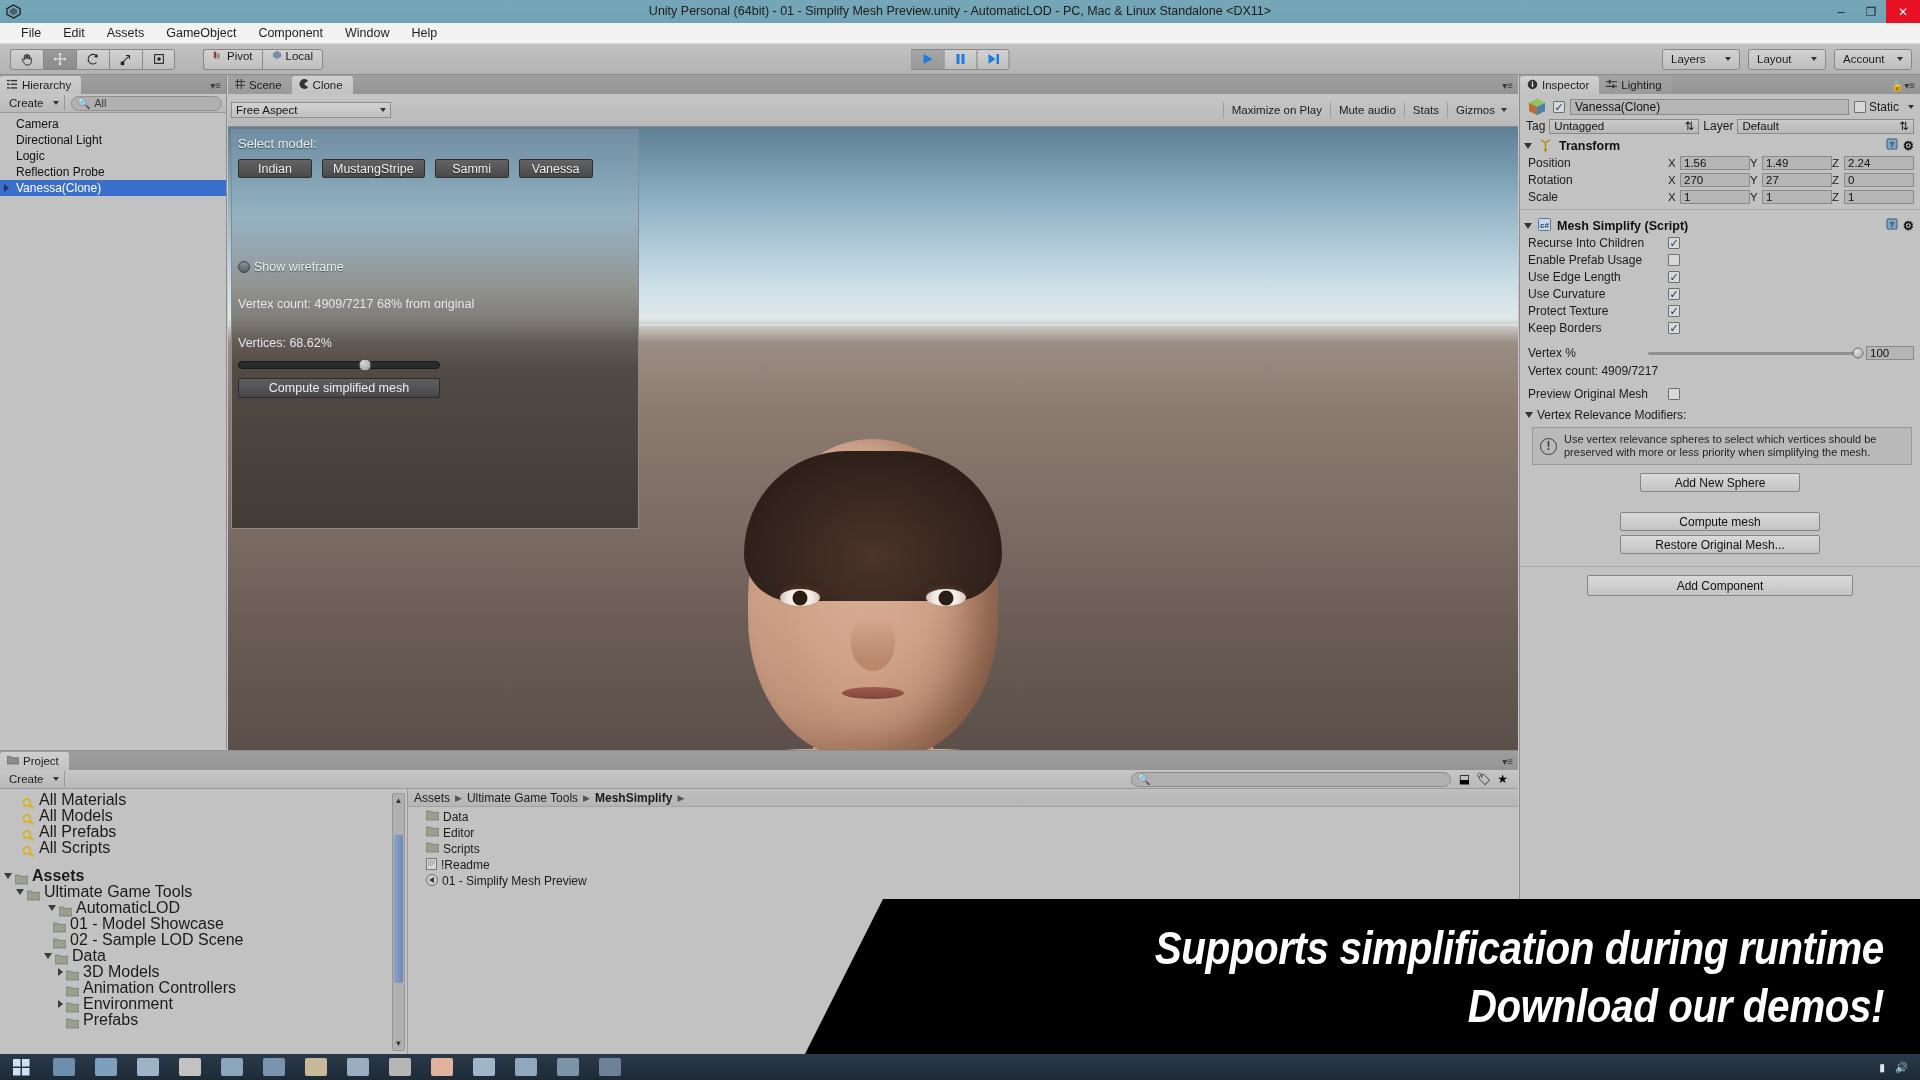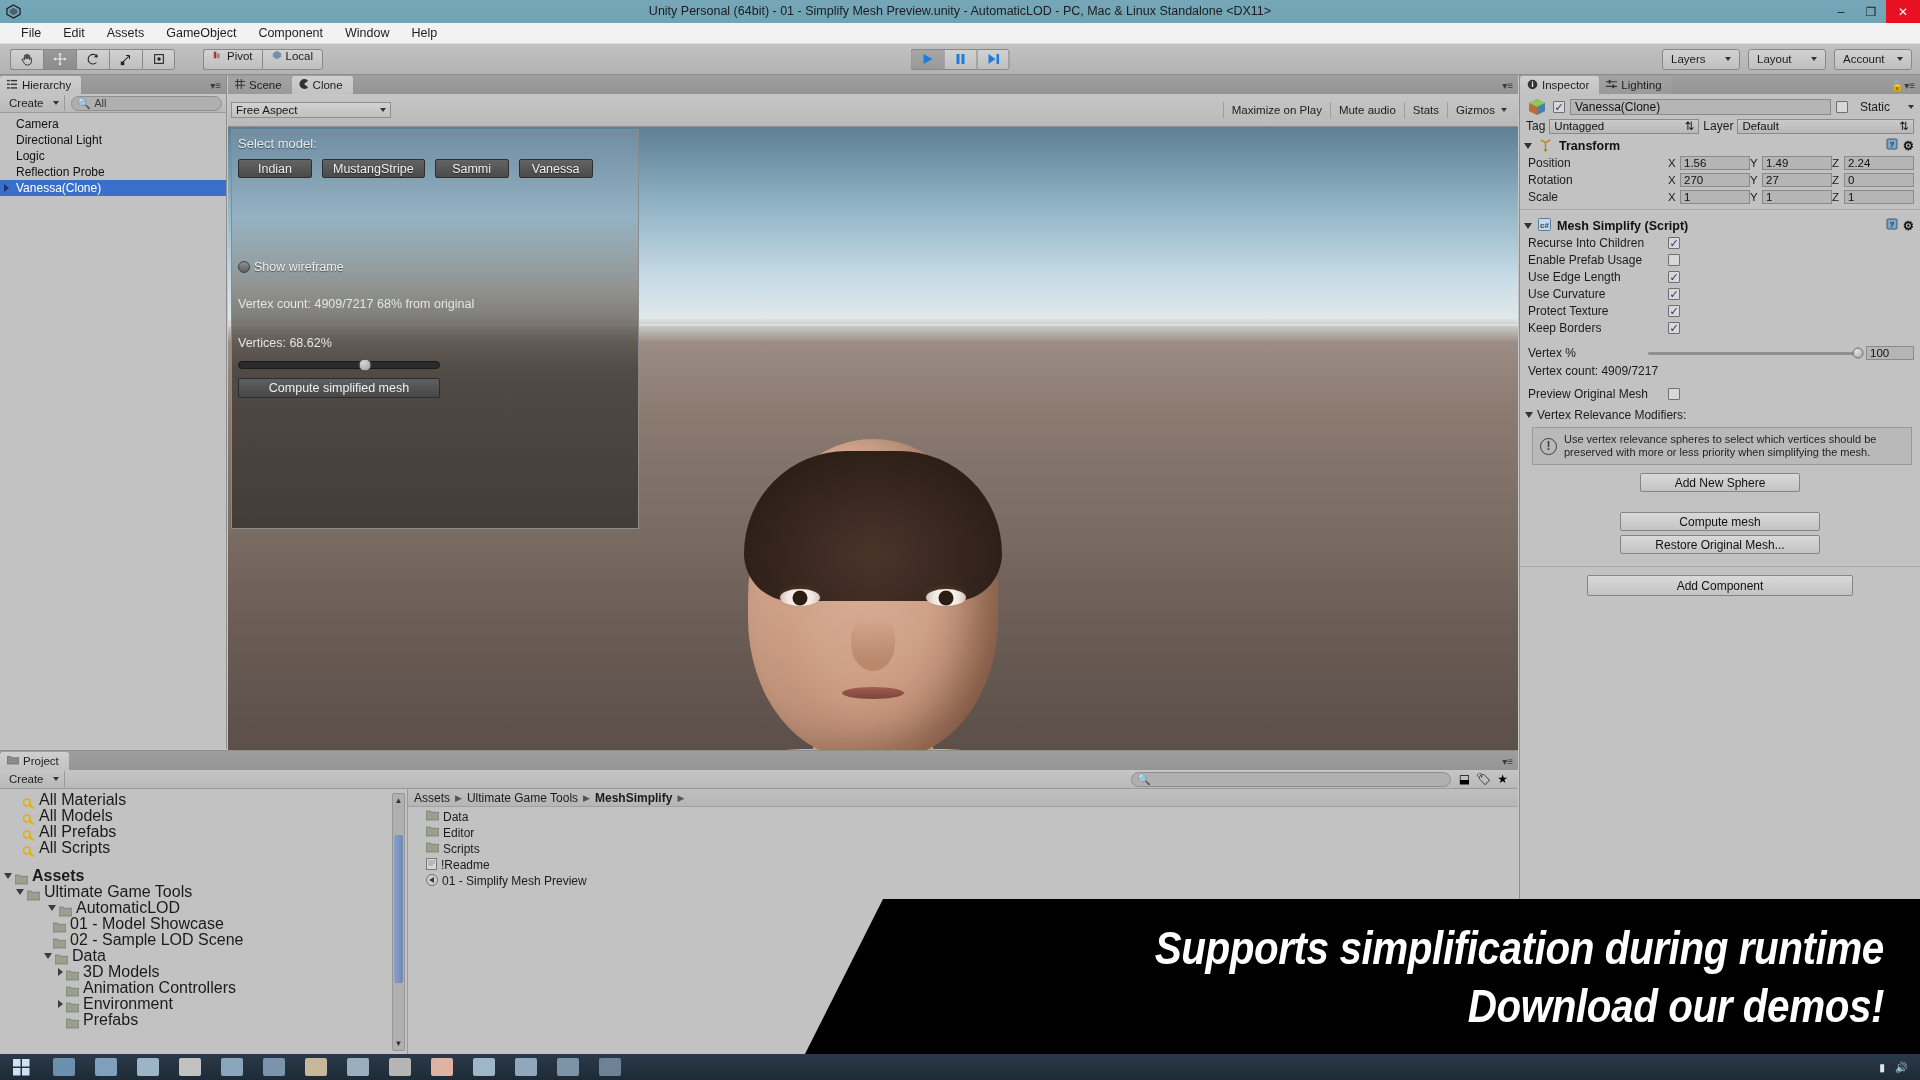--- a/index.html
+++ b/index.html
@@ -206,21 +206,21 @@
   #inspector { left: 1519px; top: 75px; width: 401px; height: 980px; background: #c2c2c2;
                border-left: 1px solid #8d8d8d; }
   .insp-body { padding: 0; }
   .insp-header { height: 22px; display: flex; align-items: center; gap: 5px; padding: 3px 6px 0 6px; }
   .insp-obj-icon { width: 22px; height: 22px; }
   .cb { width: 12px; height: 12px; background: #d8d8d8; border: 1px solid #6f6f6f; border-radius: 1px;
         display: inline-flex; align-items: center; justify-content: center; font-size: 11px; color: #1d3f7d; }
   .cb.checked::after { content: "✓"; font-size: 11px; line-height: 10px; color: #16356e; }
   .name-field { flex: 1; height: 16px; background: #b5b5b5; border: 1px solid #8a8a8a;
                 font-size: 12px; color: #111; padding: 0 4px; display: flex; align-items: center; }
-  .static-box { display: flex; align-items: center; gap: 12px; font-size: 12px; color: #1b1b1b; }
+  .static-box { display: flex; align-items: center; gap: 3px; font-size: 12px; color: #1b1b1b; }
   .insp-row2 { height: 18px; display: flex; align-items: center; gap: 4px; padding: 2px 6px 0 6px; font-size: 12px; color: #1b1b1b; }
   .sel-field { height: 15px; background: linear-gradient(to bottom,#cacaca,#b8b8b8); border: 1px solid #8a8a8a;
                font-size: 11.5px; color: #111; padding: 0 4px; display: flex; align-items: center;
                justify-content: space-between; }
   .comp-header { height: 20px; display: flex; align-items: center; gap: 6px; padding: 3px 6px 0 4px;
                  font-size: 12.5px; font-weight: bold; color: #111; }
   .tri { width: 0; height: 0; border-left: 4.5px solid transparent; border-right: 4.5px solid transparent;
          border-top: 6px solid #333; }
   .comp-icons { margin-left: auto; display: flex; gap: 5px; align-items: center; }
   .prop-row { height: 17px; display: flex; align-items: center; font-size: 12px; color: #1b1b1b; padding-left: 8px; }

